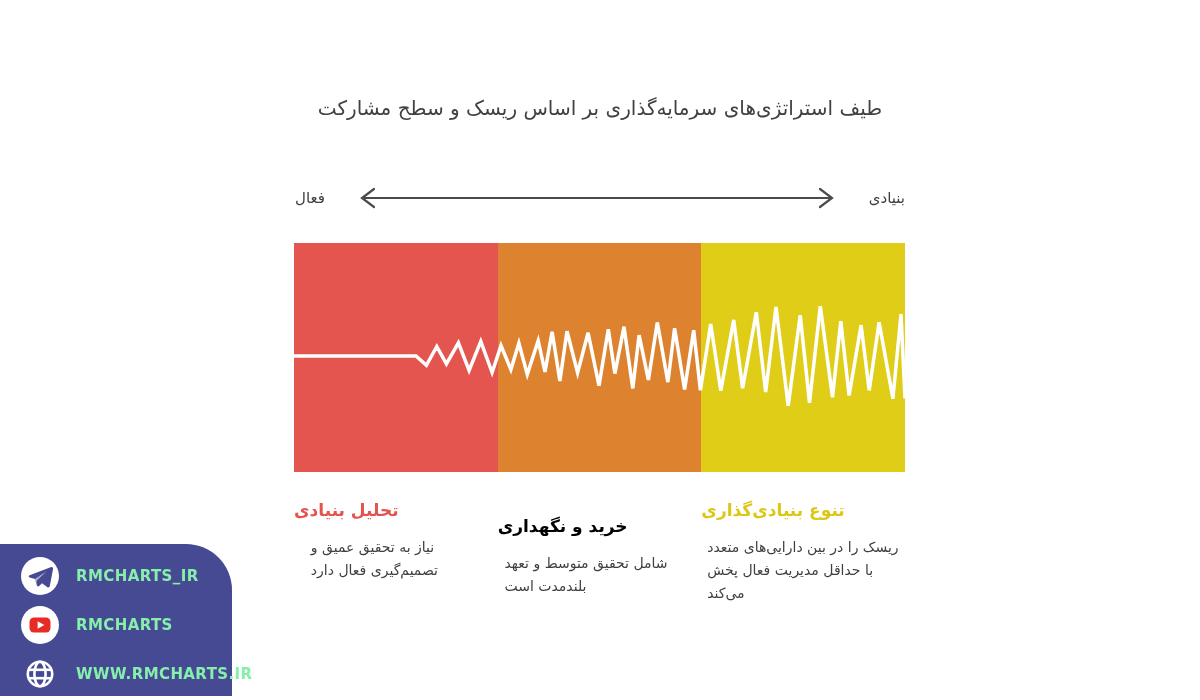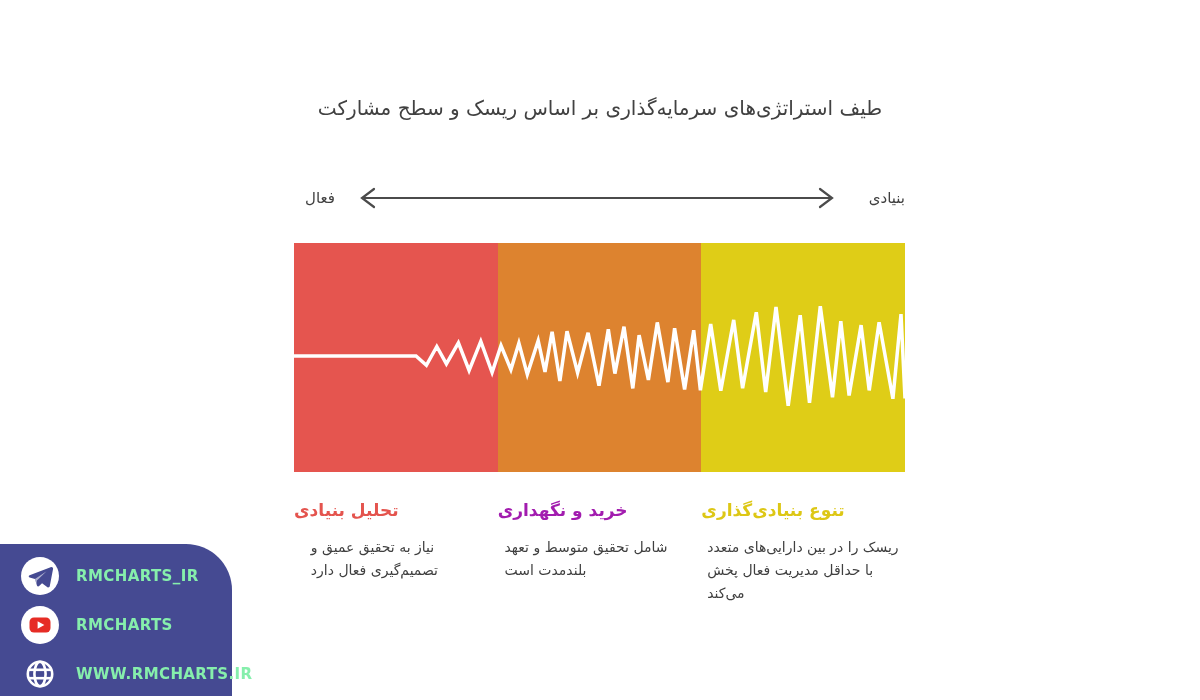--- a/index.html
+++ b/index.html
@@ -37,21 +37,20 @@
     display: flex;
     align-items: center;
     justify-content: space-between;
     direction: ltr;
   }
   .axis-label {
     font-size: 15px;
     color: #3f3f3f;
     direction: rtl;
     white-space: nowrap;
-    margin-left: 10px;
   }
   .axis-arrow { flex: 0 0 auto; display: block; }
 
   .band {
     position: absolute;
     left: 294px;
     top: 243px;
     width: 611px;
     height: 229px;
     display: flex;
@@ -147,21 +146,21 @@
       <polyline id="wave-line" fill="none" stroke="#ffffff" stroke-width="3.5" stroke-linejoin="miter" stroke-linecap="butt" points="0.0,113.0 122.0,113.0 132.4,122.3 142.8,103.5 152.4,120.9 164.4,99.8 175.1,127.4 186.8,98.4 198.1,129.5 207.0,102.6 216.9,126.6 224.9,100.2 233.3,131.4 244.2,97.7 251.0,128.9 258.1,88.8 265.9,137.9 273.0,88.3 283.6,129.8 294.1,89.8 305.0,142.6 314.3,86.2 320.9,130.6 330.0,83.7 338.8,145.4 345.1,92.1 354.4,137.0 363.3,79.4 373.9,139.1 380.6,85.3 390.6,146.5 399.7,87.2 406.4,147.3 416.7,81.0 426.8,147.7 439.7,76.9 448.6,145.2 462.3,69.2 471.7,149.1 482.0,63.9 494.2,162.7 506.2,72.2 515.5,159.8 526.3,63.2 538.5,154.3 546.8,78.2 555.1,152.5 567.1,82.1 575.2,147.4 585.1,79.3 598.9,155.8 607.0,71.1 611.0,155.5"></polyline>
     </svg>
   </div>
 
   <div class="strategy-row">
     <div class="strategy-col">
       <div class="strategy-name" style="color: rgb(228, 84, 78);">تحلیل بنیادی</div>
       <p class="strategy-desc">نیاز به تحقیق عمیق و تصمیم‌گیری فعال دارد</p>
     </div>
     <div class="strategy-col">
-      <div class="strategy-name" style="color: #a21caf;">خرید و نگهداری</div>
+      <div class="strategy-name" style="color: #000000; margin-top: 16px;">خرید و نگهداری</div>
       <p class="strategy-desc">شامل تحقیق متوسط و تعهد بلندمدت است</p>
     </div>
     <div class="strategy-col">
       <div class="strategy-name" style="color: rgb(221, 199, 21);">تنوع بنیادی‌گذاری</div>
       <p class="strategy-desc">ریسک را در بین دارایی‌های متعدد با حداقل مدیریت فعال پخش می‌کند</p>
     </div>
   </div>
 
   <aside class="social-panel" style="background: rgb(69, 74, 146);">
     <div class="social-row">

